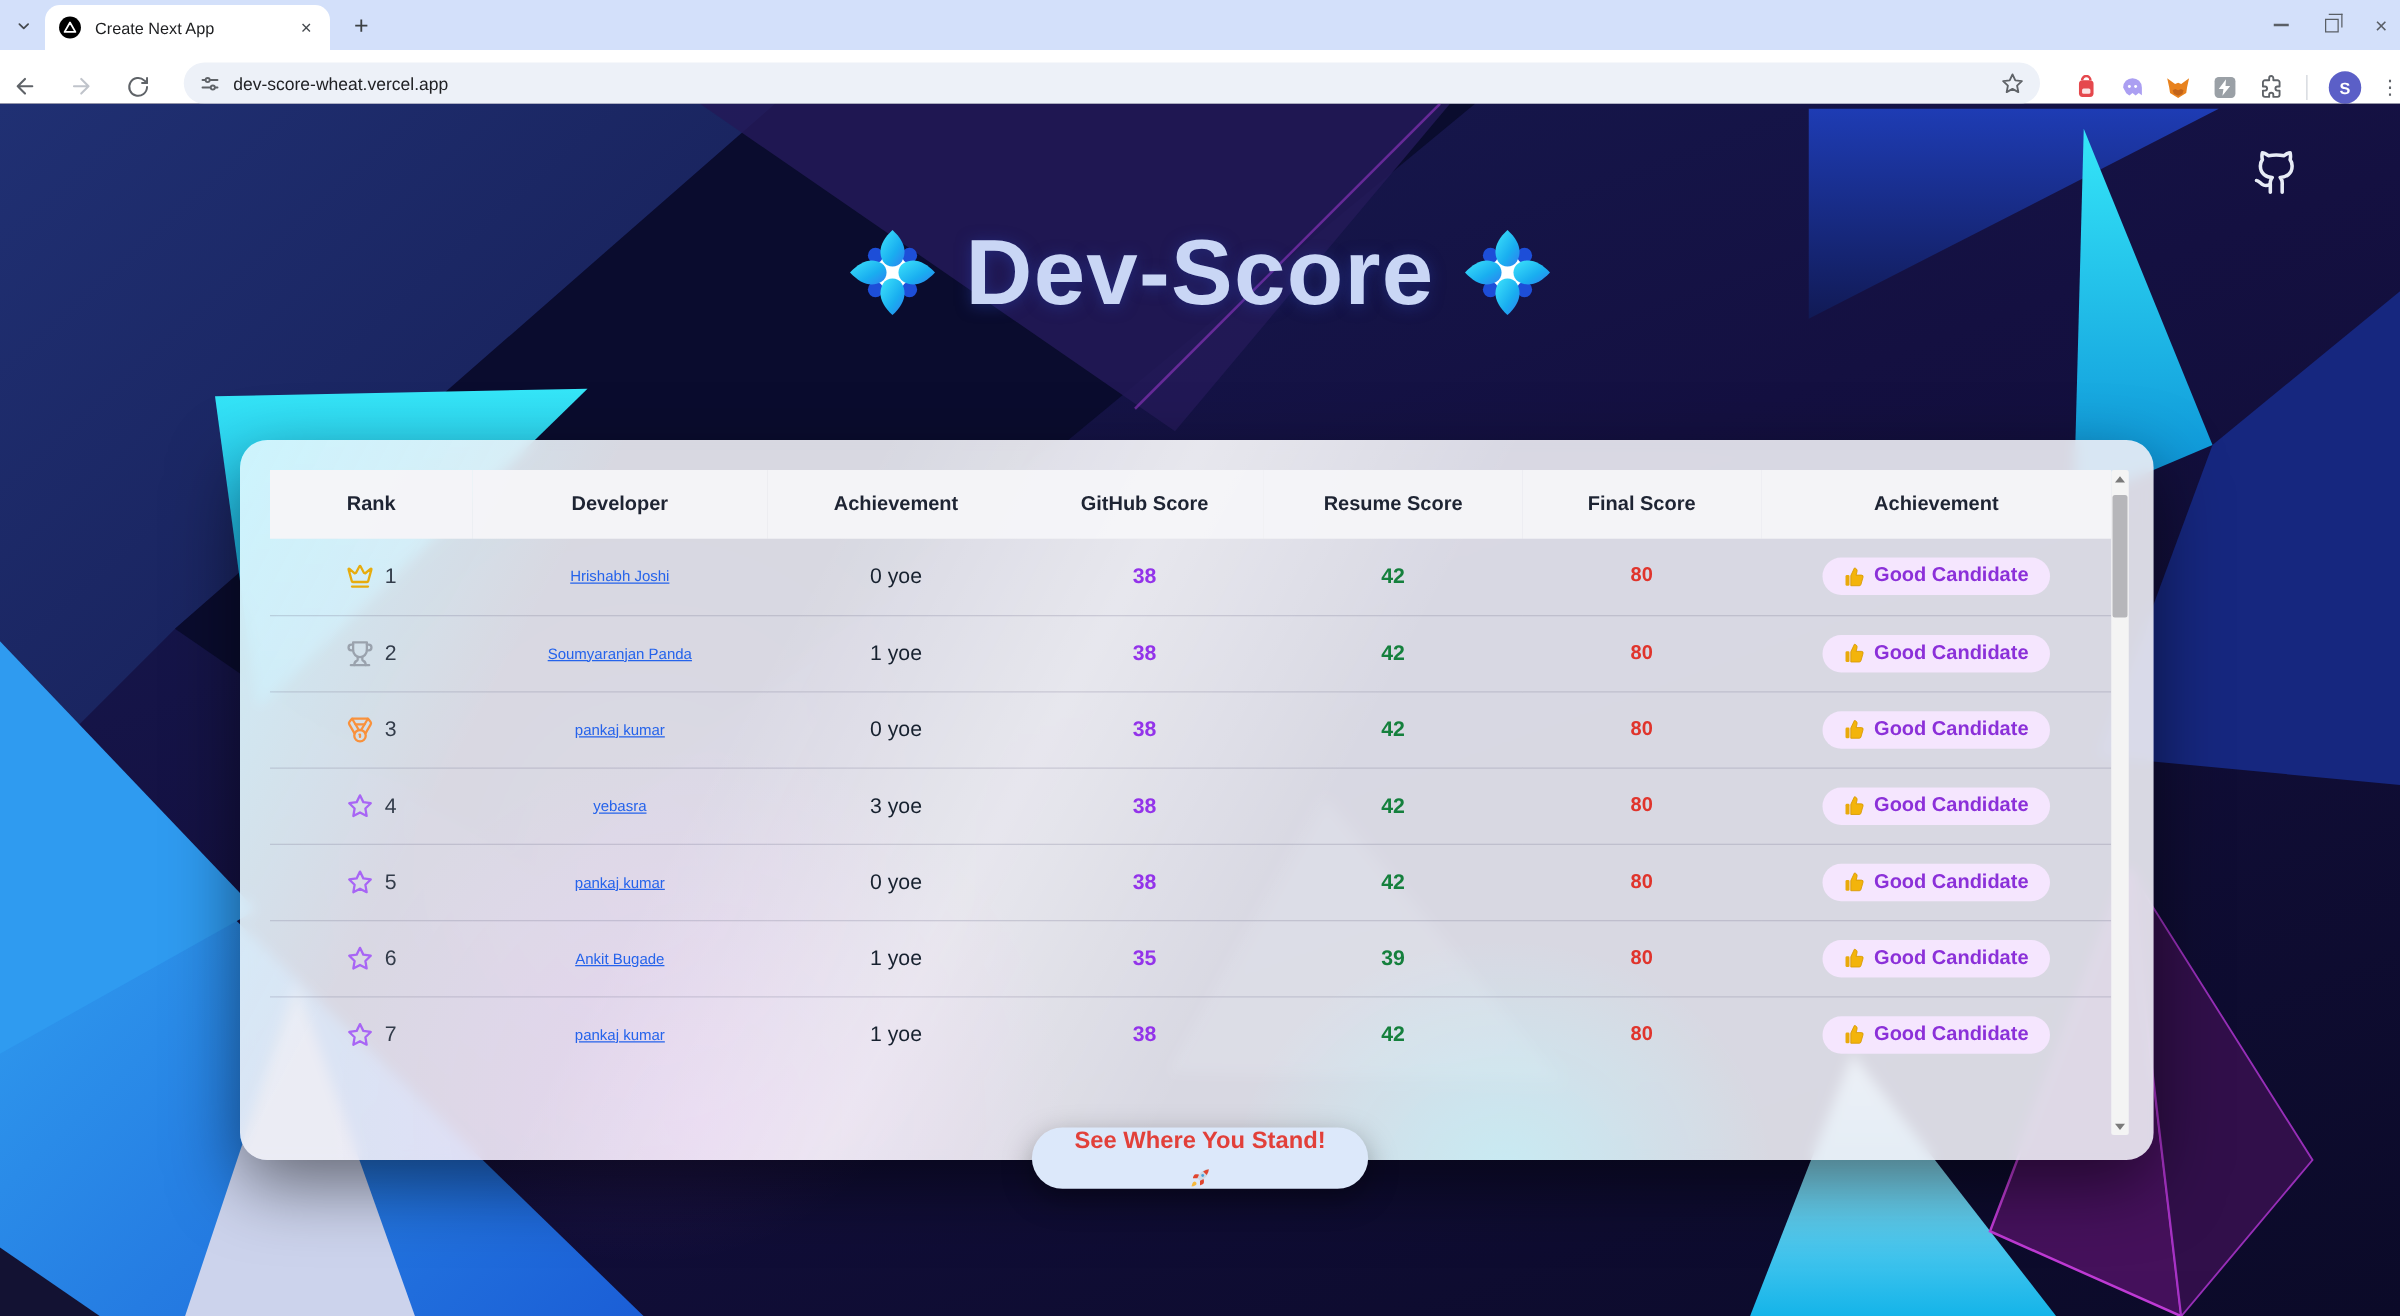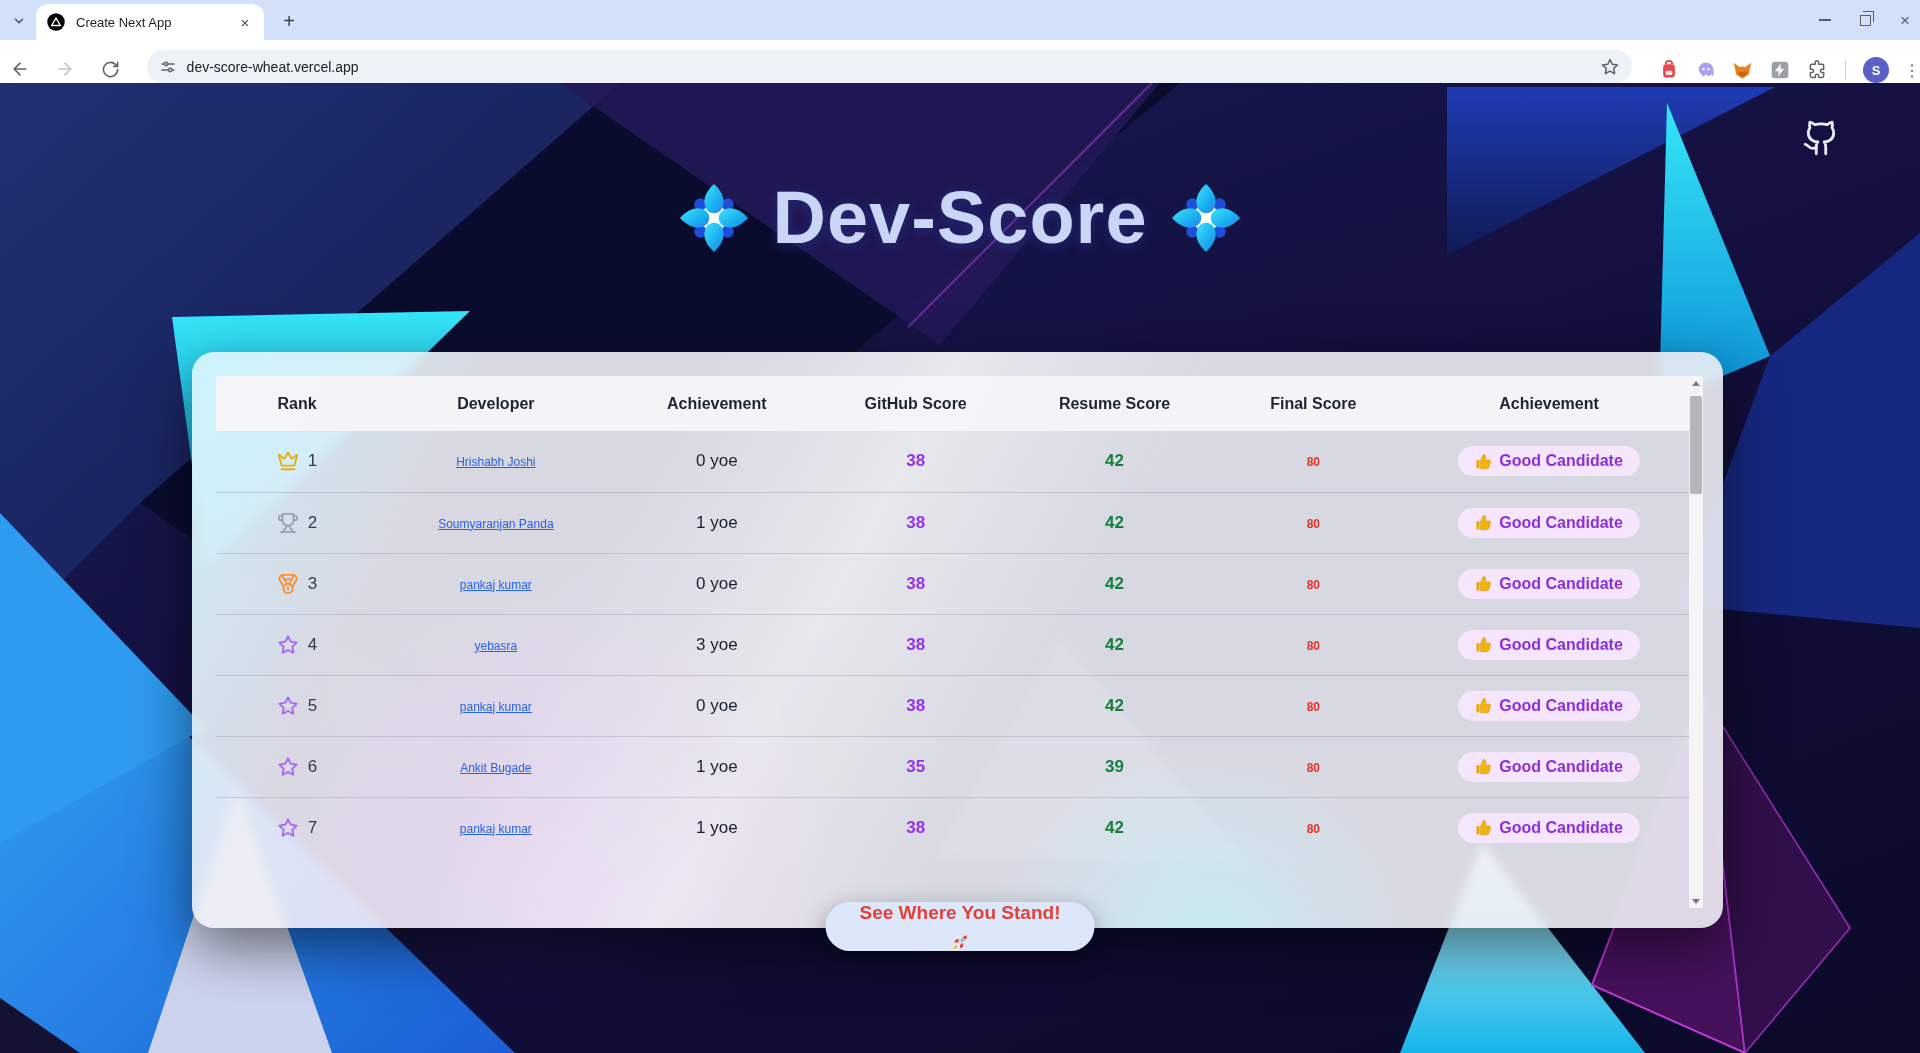--- a/index.html
+++ b/index.html
@@ -57,21 +57,21 @@
   table.lb col.c-gh{width:13%} table.lb col.c-res{width:14%} table.lb col.c-fin{width:13%} table.lb col.c-ach{width:19%}
   thead th { height:55px; background:rgba(245,245,248,0.97); font-size:16px; font-weight:bold; color:#1e2433; text-align:center; }
   tbody td { height:61px; text-align:center; vertical-align:middle; }
   tbody tr + tr td { border-top:1px solid rgba(125,125,150,0.28); }
   .rank-cell { display:flex; align-items:center; justify-content:center; gap:9px; }
   .rank-num { font-size:17px; color:#333c4a; }
   a.dev-link { font-size:12px; color:#2563eb; text-decoration:underline; }
   .exp { font-size:17px; color:#17212f; }
   .score-gh { font-size:17px; font-weight:600; color:#9333ea; }
   .score-res { font-size:17px; font-weight:600; color:#15803d; }
-  .score-fin { font-size:12px; font-weight:bold; color:#e0342c; }
+  .score-fin { font-size:16px; font-weight:bold; color:#e0342c; }
   .badge { display:inline-flex; align-items:center; gap:7px; background:#f5e6fe; border-radius:999px; padding:6px 17px; font-size:16px; font-weight:bold; color:#8b30d9; }
 
   
   .fsb { position:absolute; right:0; top:0; bottom:0; width:14px; background:#f4f4f4; border-radius:2px; }
   .fsb .arr { position:absolute; left:0; width:14px; height:14px; display:flex; align-items:center; justify-content:center; }
   .fsb .arr.up { top:0; } .fsb .arr.down { bottom:0; }
   .tri-up { width:0; height:0; border-left:4px solid transparent; border-right:4px solid transparent; border-bottom:5px solid #7a7a7a; }
   .tri-down { width:0; height:0; border-left:4px solid transparent; border-right:4px solid transparent; border-top:5px solid #7a7a7a; }
   .fsb .thumb { position:absolute; left:1px; top:20px; width:12px; height:98px; background:#b6b6ba; border-radius:2px; }
 

